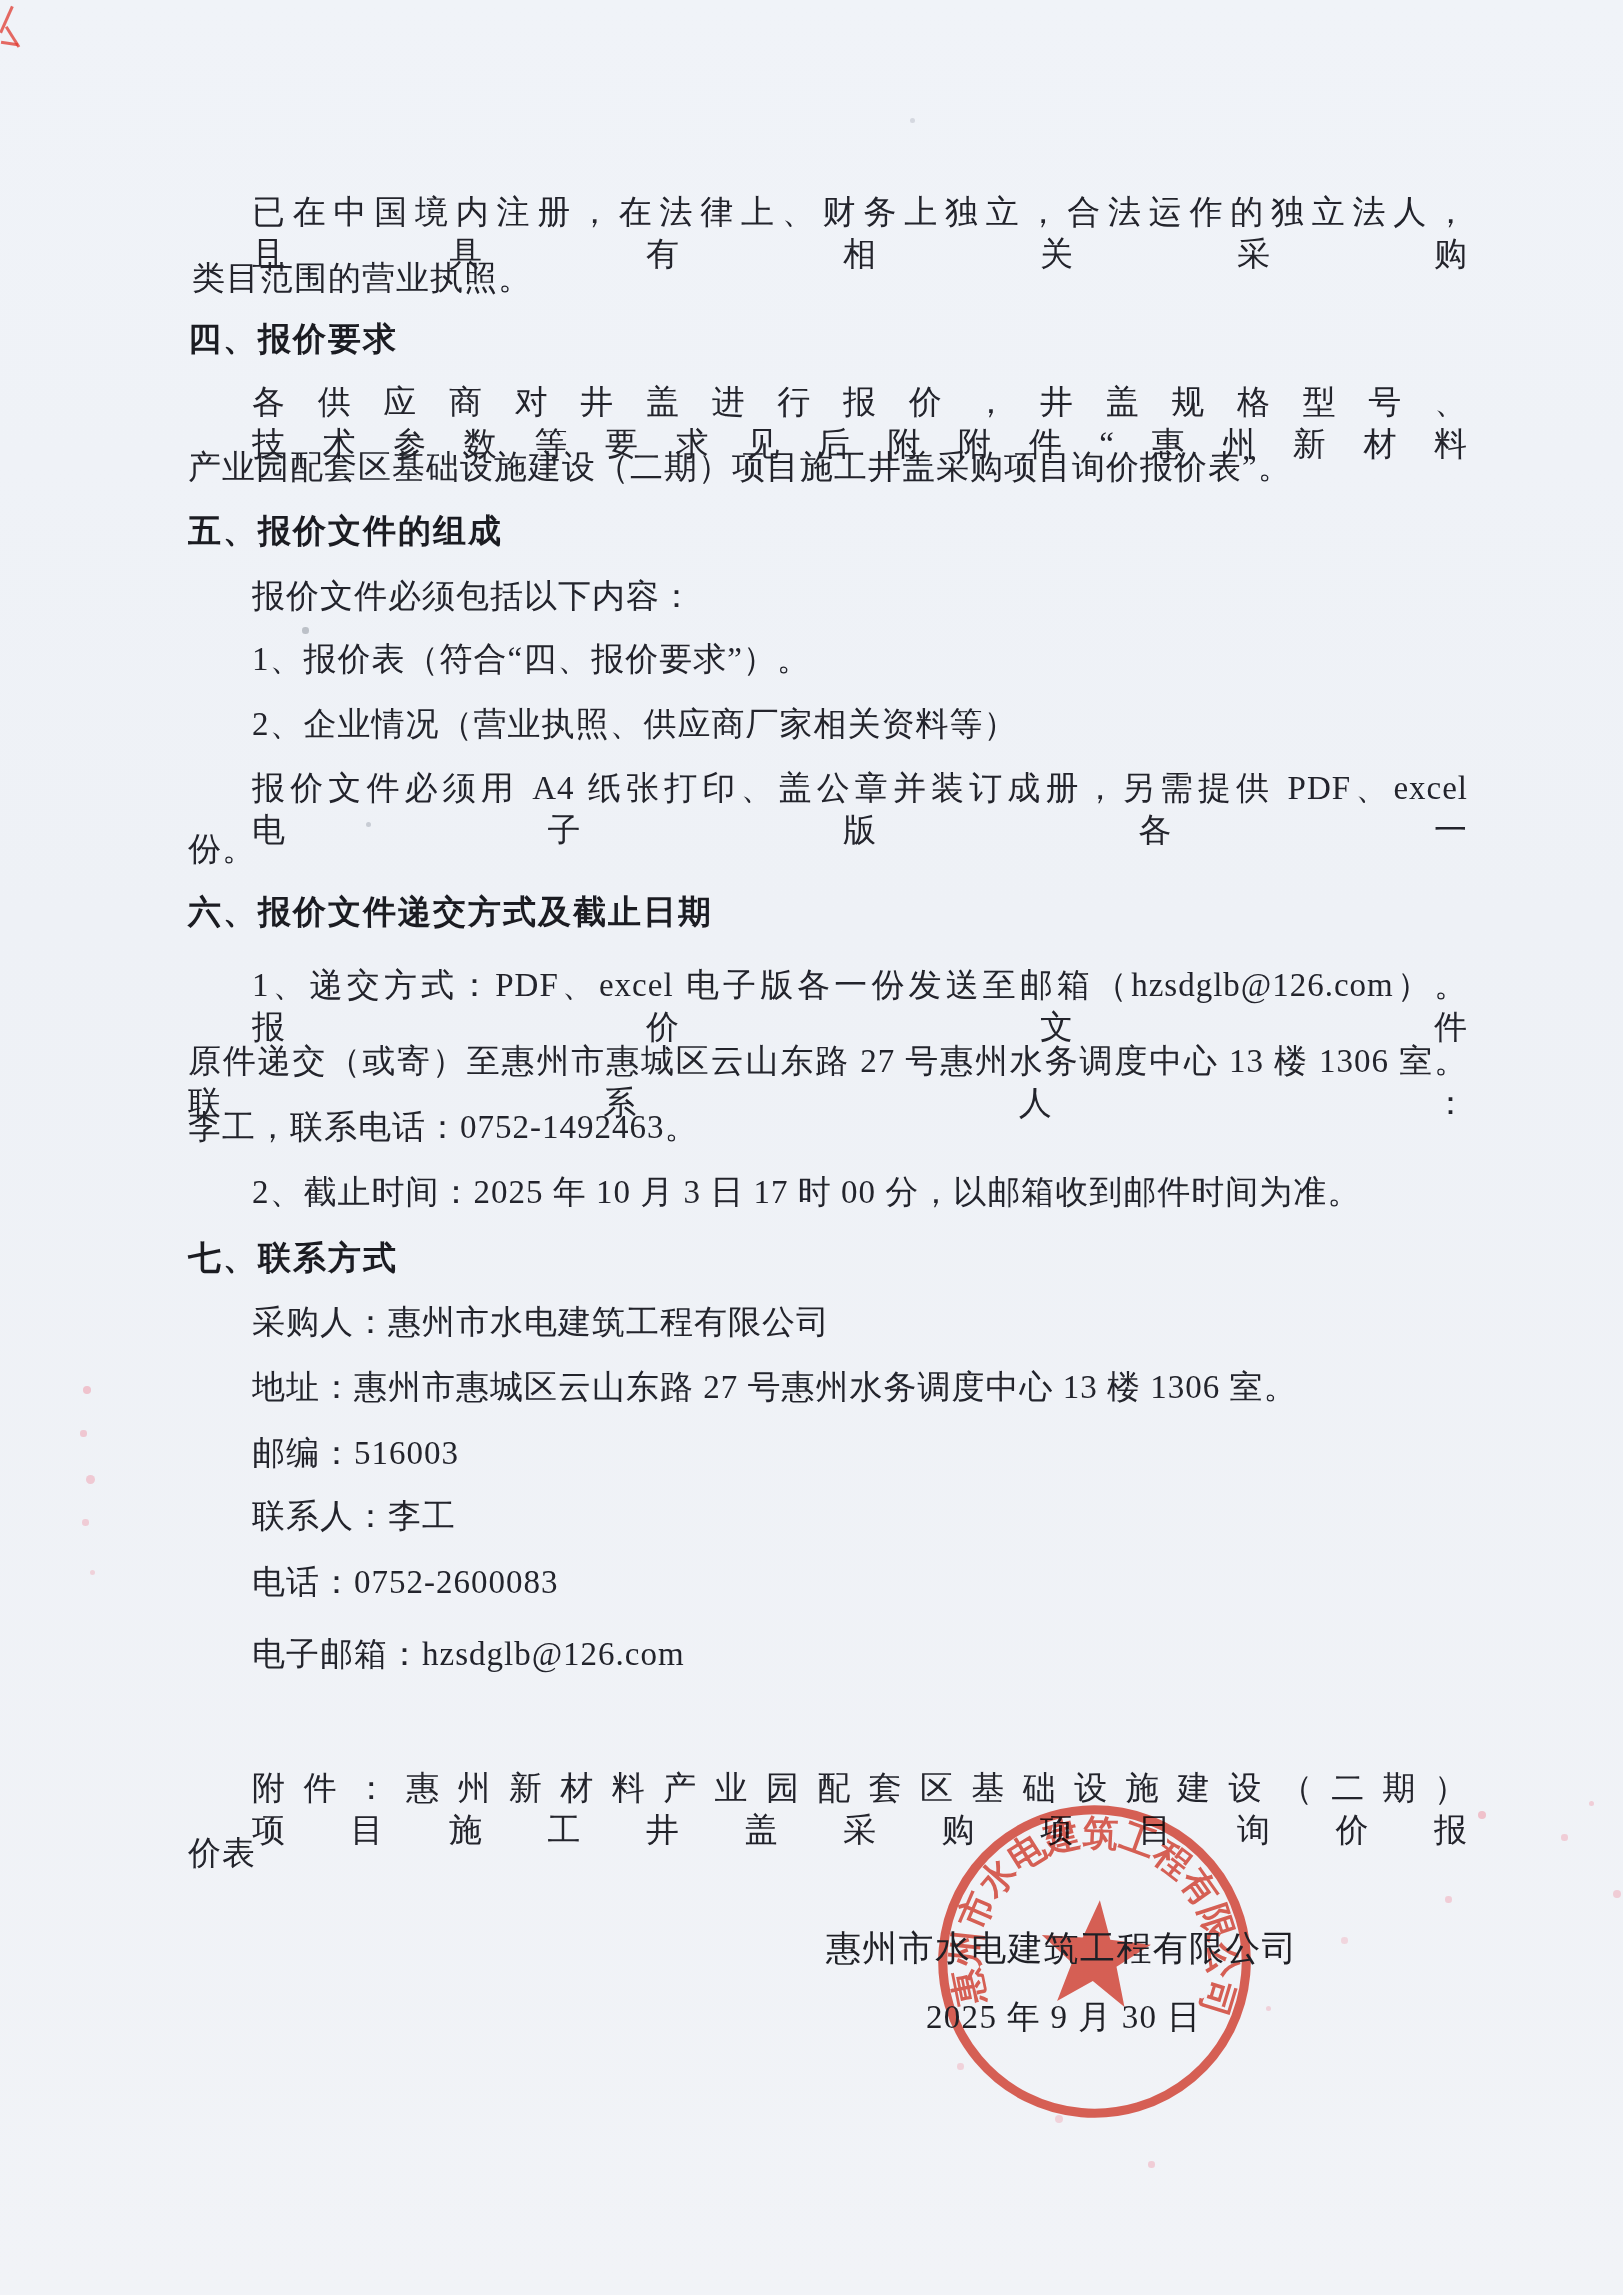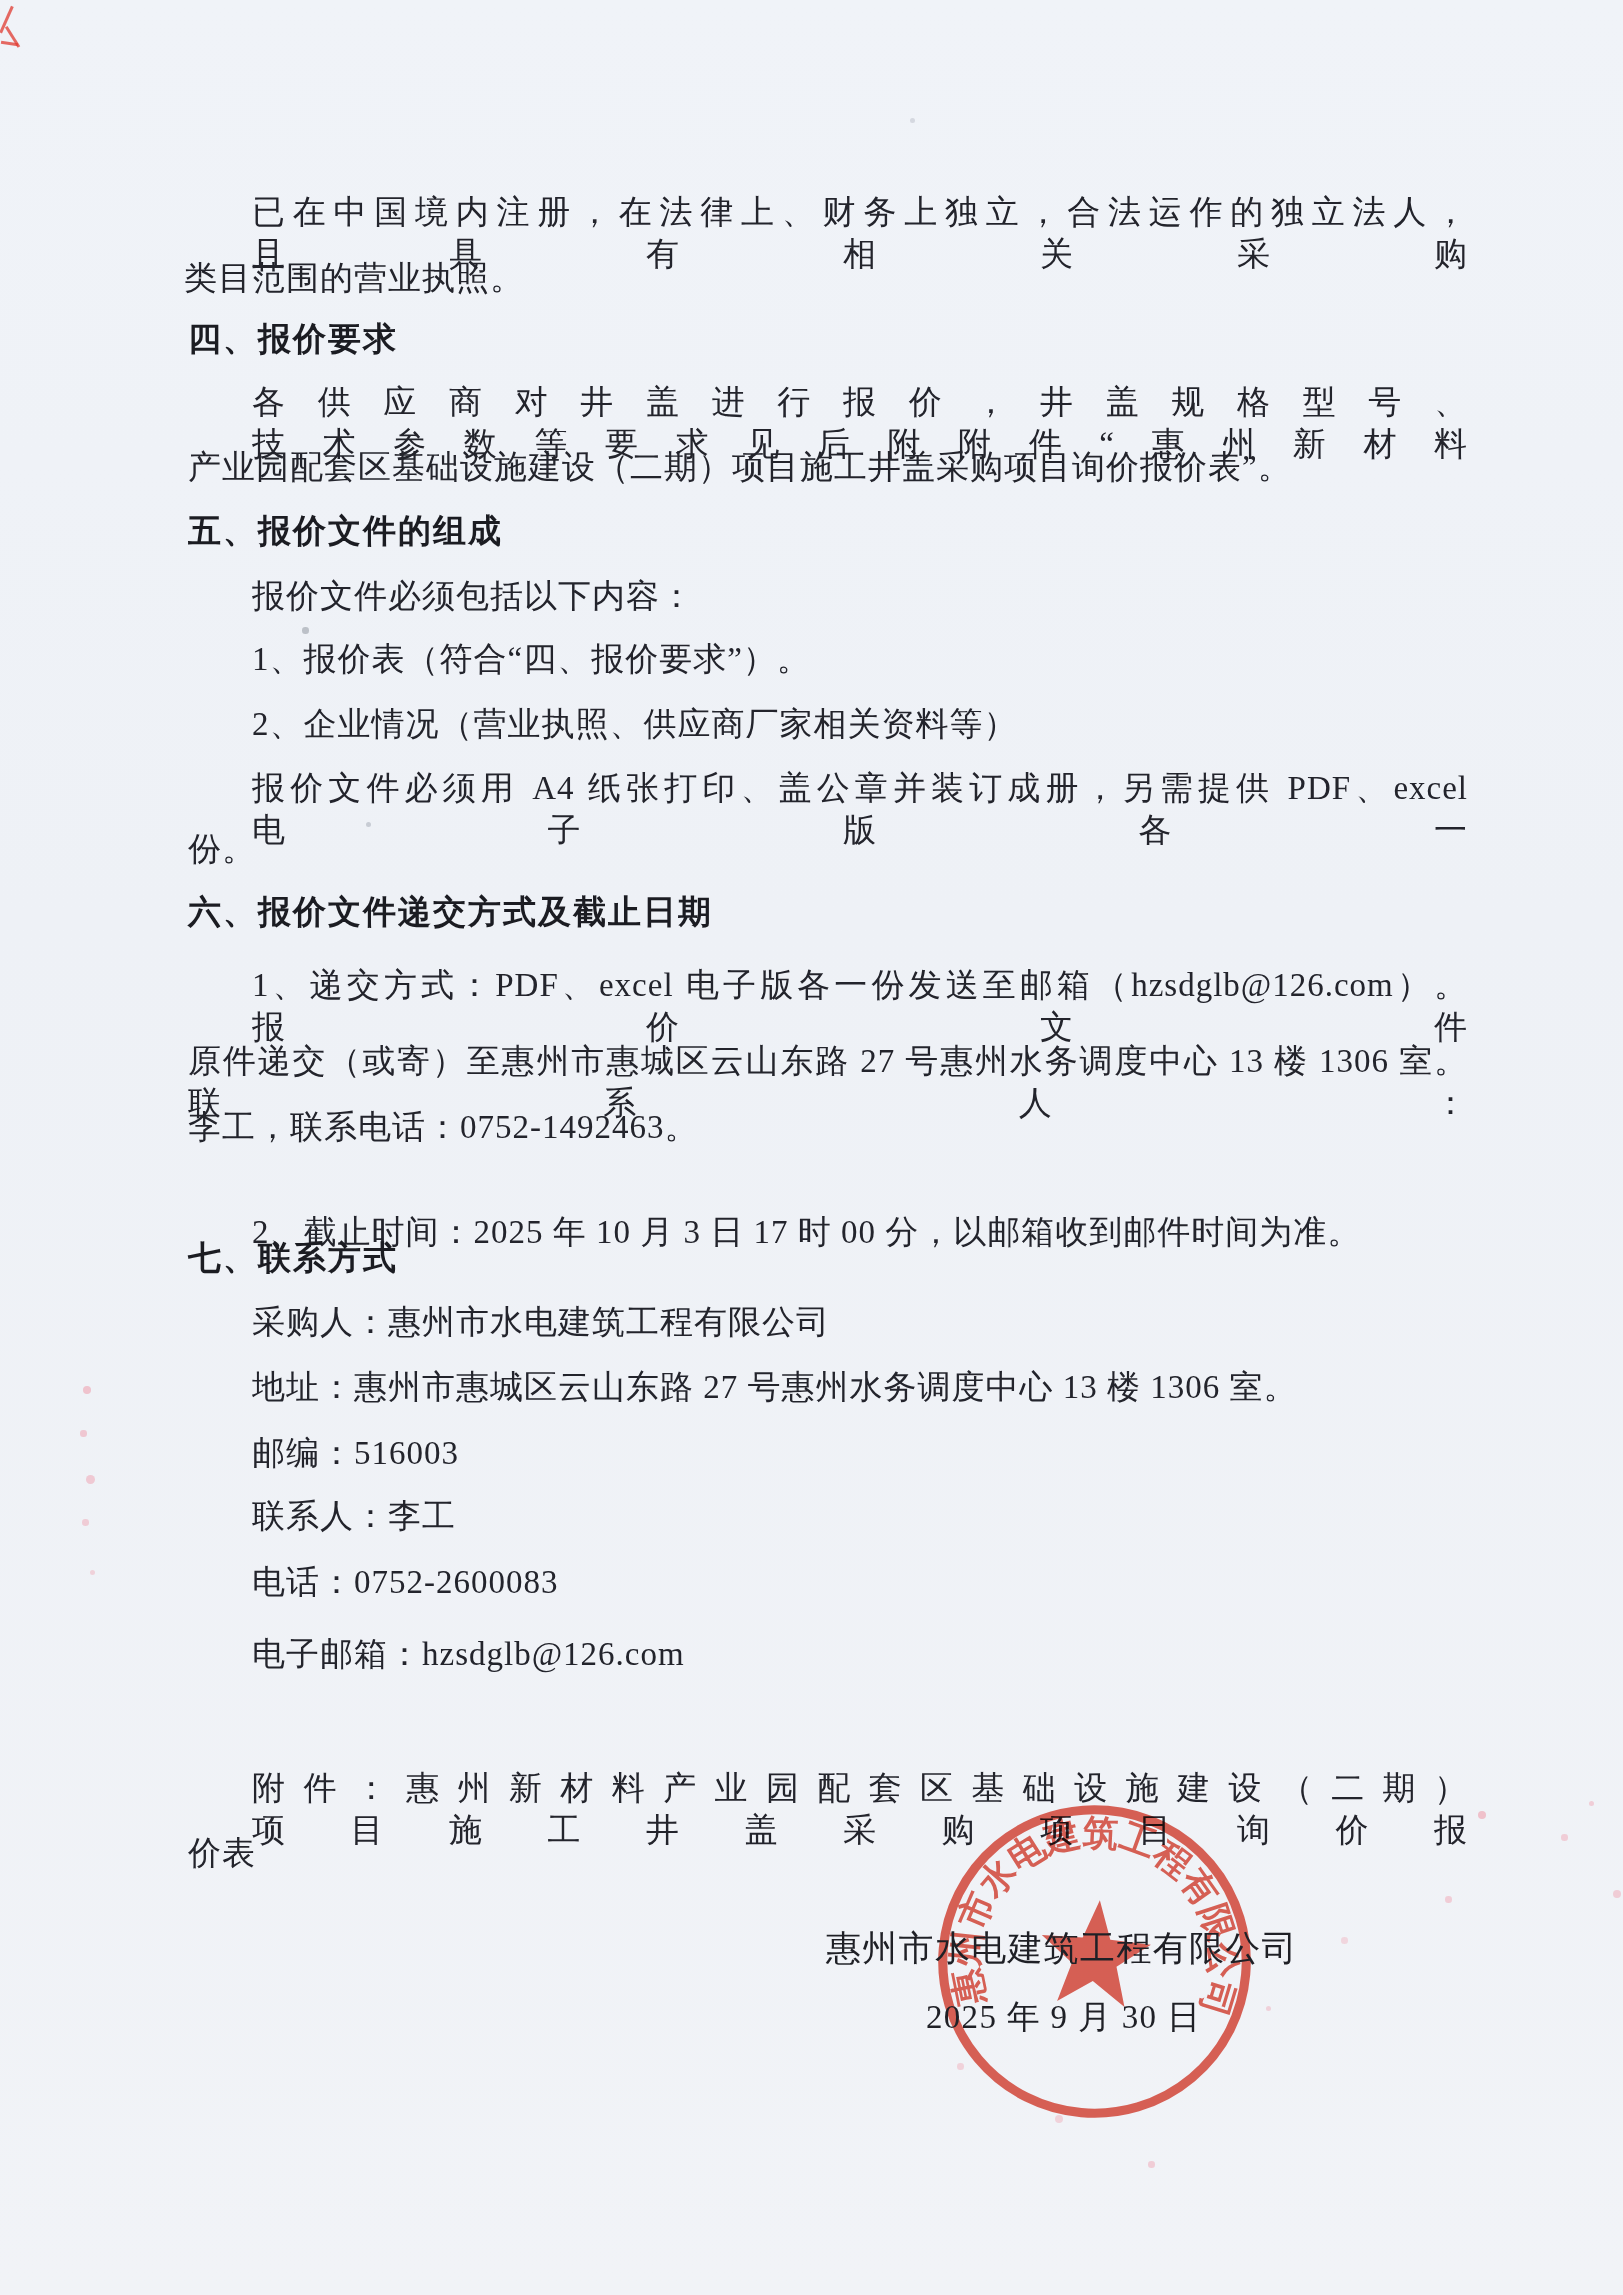--- a/index.html
+++ b/index.html
@@ -50,35 +50,35 @@
 <body>
 
 <div class="page">
 
   <div class="corner-mark" style="left:5.2px;top:5.2px;width:2.6px;height:29px;transform:rotate(24deg);"></div>
   <div class="corner-mark" style="left:10.5px;top:25px;width:2.6px;height:23.6px;transform:rotate(-32deg);"></div>
   <div class="corner-mark" style="left:1.3px;top:42px;width:17px;height:2.6px;transform:rotate(8deg);"></div>
 
   <div id="text-layer">
       <div class="line justify" style="left: 252px; top: 191px; width: 1216px;">已在中国境内注册，在法律上、财务上独立，合法运作的独立法人，且具有相关采购</div>
-      <div class="line" style="left: 184px; top: 257px;">类目范围的营业执照。</div>
+      <div class="line" style="left: 192px; top: 257px;">类目范围的营业执照。</div>
       <div class="line bold" style="left: 188px; top: 318px;">四、报价要求</div>
       <div class="line justify" style="left: 252px; top: 381px; width: 1216px;">各供应商对井盖进行报价，井盖规格型号、技术参数等要求见后附附件“惠州新材料</div>
       <div class="line" style="left: 188px; top: 446px;">产业园配套区基础设施建设（二期）项目施工井盖采购项目询价报价表”。</div>
       <div class="line bold" style="left: 188px; top: 510px;">五、报价文件的组成</div>
       <div class="line" style="left: 252px; top: 575px;">报价文件必须包括以下内容：</div>
       <div class="line" style="left: 252px; top: 638px;">1、报价表（符合“四、报价要求”）。</div>
       <div class="line" style="left: 252px; top: 703px; text-align: right;">2、企业情况（营业执照、供应商厂家相关资料等）</div>
       <div class="line justify" style="left: 252px; top: 767px; width: 1216px;">报价文件必须用 A4 纸张打印、盖公章并装订成册，另需提供 PDF、excel 电子版各一</div>
       <div class="line" style="left: 188px; top: 828px;">份。</div>
       <div class="line bold" style="left: 188px; top: 891px;">六、报价文件递交方式及截止日期</div>
       <div class="line justify" style="left: 252px; top: 964px; width: 1216px;">1、递交方式：PDF、excel 电子版各一份发送至邮箱（hzsdglb@126.com）。报价文件</div>
       <div class="line justify" style="left: 188px; top: 1040px; width: 1280px;">原件递交（或寄）至惠州市惠城区云山东路 27 号惠州水务调度中心 13 楼 1306 室。联系人：</div>
       <div class="line" style="left: 188px; top: 1106px;">李工，联系电话：0752-1492463。</div>
-      <div class="line" style="left: 252px; top: 1171px; margin-top: 40px;">2、截止时间：2025 年 10 月 3 日 17 时 00 分，以邮箱收到邮件时间为准。</div>
+      <div class="line" style="left: 252px; top: 1171px;">2、截止时间：2025 年 10 月 3 日 17 时 00 分，以邮箱收到邮件时间为准。</div>
       <div class="line bold" style="left: 188px; top: 1237px;">七、联系方式</div>
       <div class="line" style="left: 252px; top: 1301px;">采购人：惠州市水电建筑工程有限公司</div>
       <div class="line" style="left: 252px; top: 1366px;">地址：惠州市惠城区云山东路 27 号惠州水务调度中心 13 楼 1306 室。</div>
       <div class="line" style="left: 252px; top: 1432px;">邮编：516003</div>
       <div class="line" style="left: 252px; top: 1495px;">联系人：李工</div>
       <div class="line" style="left: 252px; top: 1561px;">电话：0752-2600083</div>
       <div class="line" style="left: 252px; top: 1633px;">电子邮箱：hzsdglb@126.com</div>
       <div class="line justify" style="left: 252px; top: 1767px; width: 1216px; font-family: Liberation Serif, serif;">附件：惠州新材料产业园配套区基础设施建设（二期）项目施工井盖采购项目询价报</div>
       <div class="line" style="left: 188px; top: 1832px;">价表</div>
     </div>

